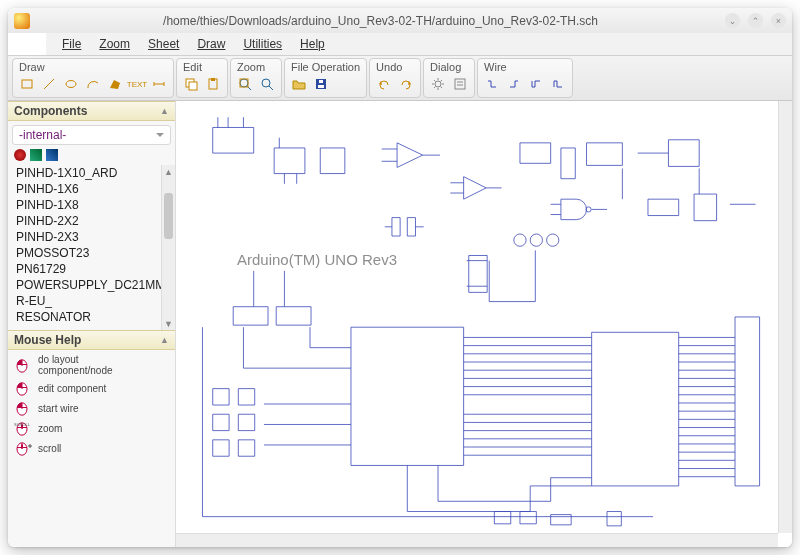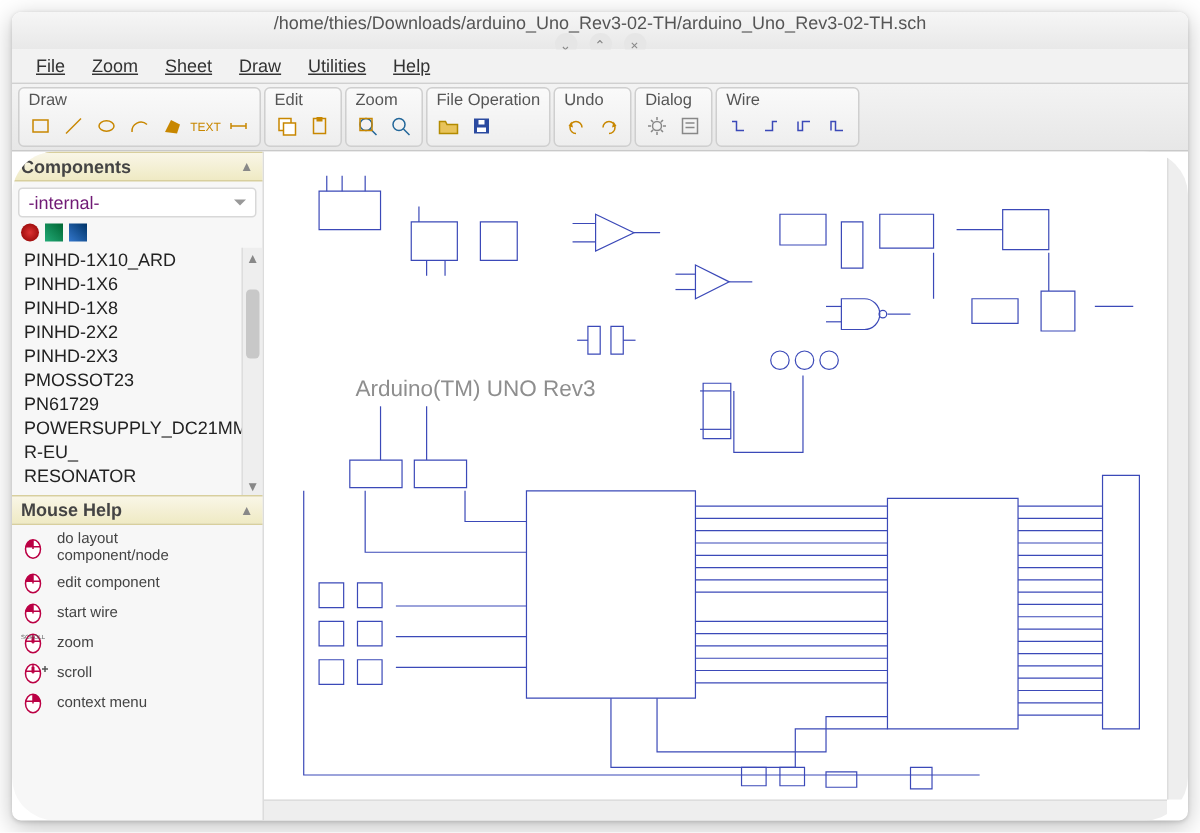--- a/index.html
+++ b/index.html
@@ -1,42 +1,42 @@
 <!DOCTYPE html>
 <html><head>
 <meta charset="utf-8">
 <style>
   * { box-sizing: border-box; margin: 0; padding: 0; font-family: "Segoe UI", "Liberation Sans", Arial, sans-serif; }
   body { background: #fff; width: 800px; height: 555px; overflow: hidden; position: relative; }
   .window { position: absolute; top: 8px; left: 8px; width: 784px; height: 539px; background: #fff; border-radius: 6px; box-shadow: 0 4px 16px rgba(0,0,0,.25), 0 1px 3px rgba(0,0,0,.15); display: flex; flex-direction: column; overflow: hidden; }
 
   
-  .titlebar { height: 25px; background: linear-gradient(to bottom,#f6f6f6,#e8e8e8); display: flex; align-items: center; padding: 0 6px; border-top-left-radius: 6px; border-top-right-radius: 6px; flex-direction: column; }
+  .titlebar { height: 25px; background: linear-gradient(to bottom,#f6f6f6,#e8e8e8); display: flex; align-items: center; padding: 0 6px; border-top-left-radius: 6px; border-top-right-radius: 6px; }
   .app-icon { width: 16px; height: 16px; background: radial-gradient(circle at 30% 30%, #ffed7a, #e07000); border-radius: 3px; margin-right: 6px; }
   .titletext { flex: 1; font-size: 12px; color: #555; text-align: center; }
   .win-btns { display: flex; gap: 8px; }
   .win-btn { width: 15px; height: 15px; border-radius: 50%; background: #e6e6e6; display: flex; align-items:center; justify-content:center; font-size:9px; color:#888; }
 
   
-  .menubar { height: 22px; display:flex; align-items:center; padding: 0 8px; gap: 2px; background:#f2f2f2; }
+  .menubar { height: 22px; display:flex; align-items:center; padding: 0 8px; gap: 2px; background:#f2f2f2;margin-left:38px; }
   .menubar .menu { font-size: 12px; color:#333; padding: 2px 8px; }
   .menubar .menu u { text-decoration: underline; }
 
   
   .toolbars { background: linear-gradient(to bottom,#f3f3f3,#e7e7e7); border-top:1px solid #d0d0d0; border-bottom:1px solid #c9c9c9; display:flex; padding: 2px 4px; gap: 2px; }
   .tgrp { border: 1px solid #cfcfcf; border-radius: 4px; background: linear-gradient(to bottom,#fafafa,#eee); display:flex; flex-direction:column; }
   .tgrp-label { font-size: 11px; color:#555; padding: 2px 6px 0 6px; }
   .tgrp-row { display:flex; align-items:center; gap:4px; padding: 2px 5px 4px 5px; }
   .tb { width:18px; height:18px; border:1px solid transparent; border-radius:2px; display:flex; align-items:center; justify-content:center; font-size:10px; color:#555; background:transparent; }
   .tb svg { width:14px; height:14px; }
   .select-display { font-size:11px; color:#444; padding:2px 14px 2px 6px; border:0; background:transparent; position:relative; min-width:160px; }
   .select-display:after { content:""; position:absolute; right:3px; top:50%; margin-top:-2px; border:4px solid transparent; border-top-color:#888; }
 
   
-  .content { flex:1; display:flex; overflow:hidden;border-radius:29px; }
+  .content { flex:1; display:flex; overflow:hidden; }
   .sidebar { width: 168px; background:#f7f7f7; border-right:1px solid #dcdcdc; display:flex; flex-direction:column; }
   .panel-hdr { background: linear-gradient(to bottom,#f9f6e7,#efeac4); border-top:1px solid #d8cf9d; border-bottom:1px solid #d8cf9d; font-size:12px; font-weight:bold; color:#444; padding:2px 6px; display:flex; align-items:center; justify-content:space-between; }
   .twisty { font-size:9px; color:#888; }
 
   .comp-filter { margin:4px; padding:2px 6px; font-size:12px; color:#701a75; background:#fff; border:1px solid #d8d8d8; border-radius:3px; position:relative; }
   .comp-filter:after { content:""; position:absolute; right:6px; top:50%; margin-top:-2px; border:4px solid transparent; border-top-color:#999; }
   .mini-icons { display:flex; gap:4px; padding: 0 6px 4px 6px; }
   .mini-icons span{ width:12px; height:12px; display:inline-block; }
 
   .comp-list { flex:0 0 165px; overflow:hidden; padding:0 2px; position:relative; }
@@ -324,29 +324,20 @@
           <div class="mh-row">
             <span class="mouse"><svg viewBox="0 0 18 16">
                 <ellipse cx="8" cy="9" rx="5" ry="6.2" fill="#fff" stroke="#b04"></ellipse>
                 <line x1="8" y1="3" x2="8" y2="9" stroke="#b04"></line>
                 <line x1="3" y1="7.5" x2="13" y2="7.5" stroke="#b04"></line>
                 <rect x="7" y="4.5" width="2" height="4" fill="#b04"></rect>
                 <line x1="14" y1="6" x2="18" y2="6" stroke="#555"></line>
                 <line x1="16" y1="4" x2="16" y2="8" stroke="#555"></line>
               </svg></span>
             <span class="lbl" style="white-space: pre-line;">scroll</span>
-          </div>
-          <div class="mh-row">
-            <span class="mouse"><svg viewBox="0 0 18 16">
-                <ellipse cx="8" cy="9" rx="5" ry="6.2" fill="#fff" stroke="#b04"></ellipse>
-                <line x1="8" y1="3" x2="8" y2="9" stroke="#b04"></line>
-                <line x1="3" y1="7.5" x2="13" y2="7.5" stroke="#b04"></line>
-                <path d="M13 7.5 A5 6.2 0 0 0 8 2.8 V7.5 Z" fill="#b04"></path>
-              </svg></span>
-            <span class="lbl" style="white-space: pre-line;">context menu</span>
           </div>
         </div>
     </div>
 
     <div class="canvas-wrap">
       <div class="canvas">
         <svg class="sch" viewBox="0 0 580 430" preserveAspectRatio="none">
 
           <rect x="30" y="20" width="40" height="25"></rect>
             <line x1="35" y1="10" x2="35" y2="20"></line>

